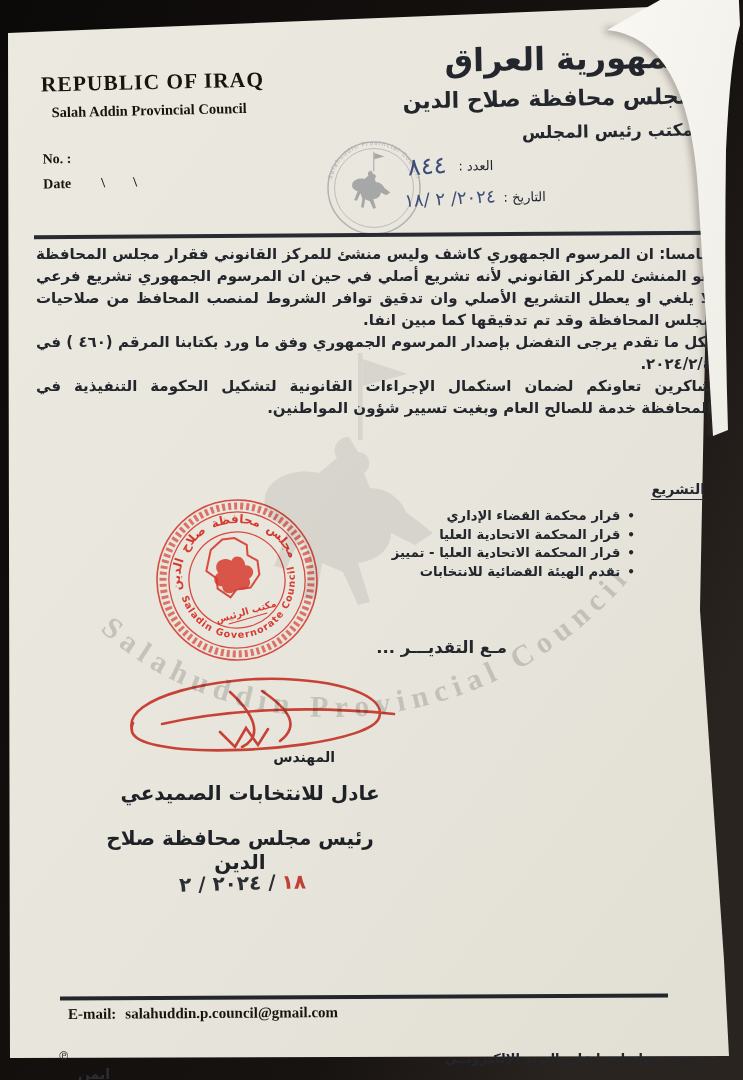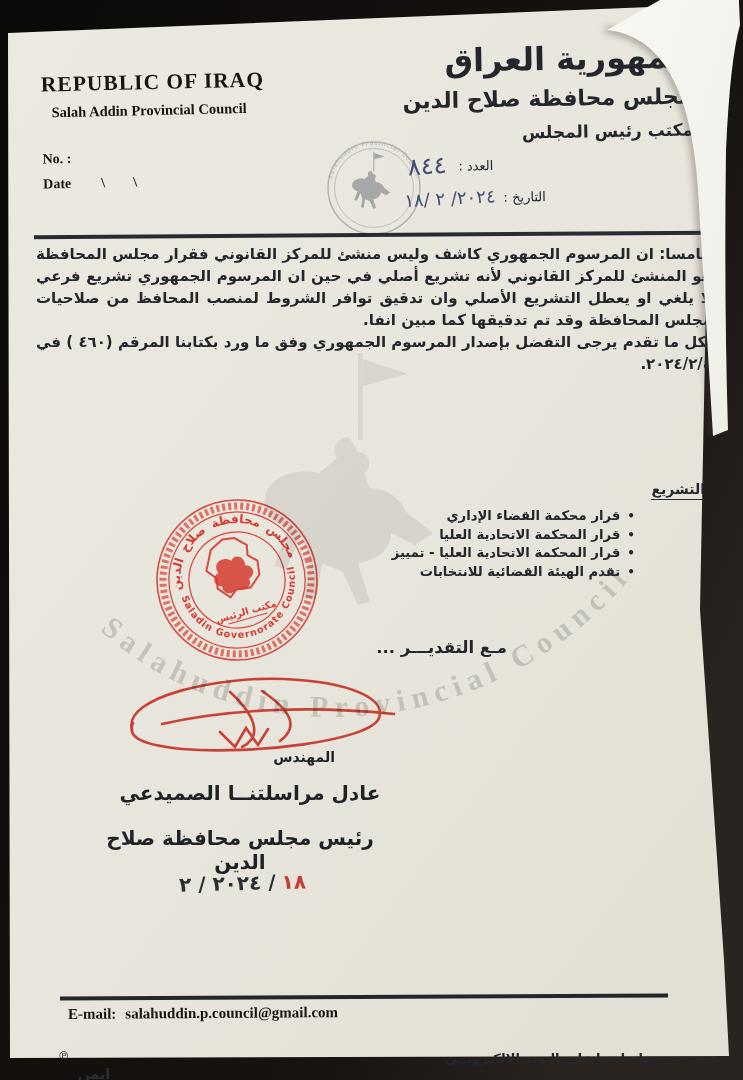--- a/index.html
+++ b/index.html
@@ -151,20 +151,21 @@
         <span class="hr-label">التاريخ :</span>
         <span class="hw-blue hr-dateval">٢٠٢٤/ ٢ /١٨</span>
       </div>
     </div>
 
     <div class="sep"></div>
 
     <div class="body-text ar">
       <p>خامسا: ان المرسوم الجمهوري كاشف وليس منشئ للمركز القانوني فقرار مجلس المحافظة هو المنشئ للمركز القانوني لأنه تشريع أصلي في حين ان المرسوم الجمهوري تشريع فرعي لا يلغي او يعطل التشريع الأصلي وان تدقيق توافر الشروط لمنصب المحافظ من صلاحيات مجلس المحافظة وقد تم تدقيقها كما مبين انفا.</p>
       <p>لكل ما تقدم يرجى التفضل بإصدار المرسوم الجمهوري وفق ما ورد بكتابنا المرقم (٤٦٠ ) في ٢٠٢٤/٢/٤.</p>
+      <p>شاكرين تعاونكم لضمان استكمال الإجراءات القانونية لتشكيل الحكومة التنفيذية في المحافظة خدمة للصالح العام وبغيت تسيير شؤون المواطنين.</p>
     </div>
 
     <div class="atts">
       <div class="atts-title">التشريع</div>
       <div class="atts-list">
         <div class="att-item">
           <span class="att-bullet">•</span>
           <span>قرار محكمة القضاء الإداري</span>
         </div>
         <div class="att-item">
@@ -209,21 +210,21 @@
       <g fill="none" stroke="#c43429" stroke-width="2.6" stroke-linecap="round" opacity="0.92">
         <path d="M30,64 C 20,30 120,10 182,13 C 252,16 284,34 277,52 C 268,75 150,89 80,83 C 42,79 24,72 31,57"></path>
         <path d="M60,58 C130,42 215,40 292,48"></path>
         <path d="M128,26 C 152,48 162,70 140,81"></path>
         <path d="M118,66 l 15,15 11,-19 12,17 10,-16"></path>
         <path d="M160,25 C 188,44 198,60 178,75"></path>
       </g>
     </svg>
 
     <div class="c-title">المهندس</div>
-    <div class="c-name">عادل مراسلتنــا الصميدعي</div>
+    <div class="c-name">عادل للانتخابات الصميدعي</div>
     <div class="c-pos">رئيس مجلس محافظة صلاح الدين</div>
     <div class="c-date">
       <span>٢٠٢٤ / ٢ /</span>
       <span class="day">١٨</span>
     </div>
 
     <div class="f-line"></div>
     <div class="f-email">
       <span>E-mail:</span>
       <span>salahuddin.p.council@gmail.com</span>

